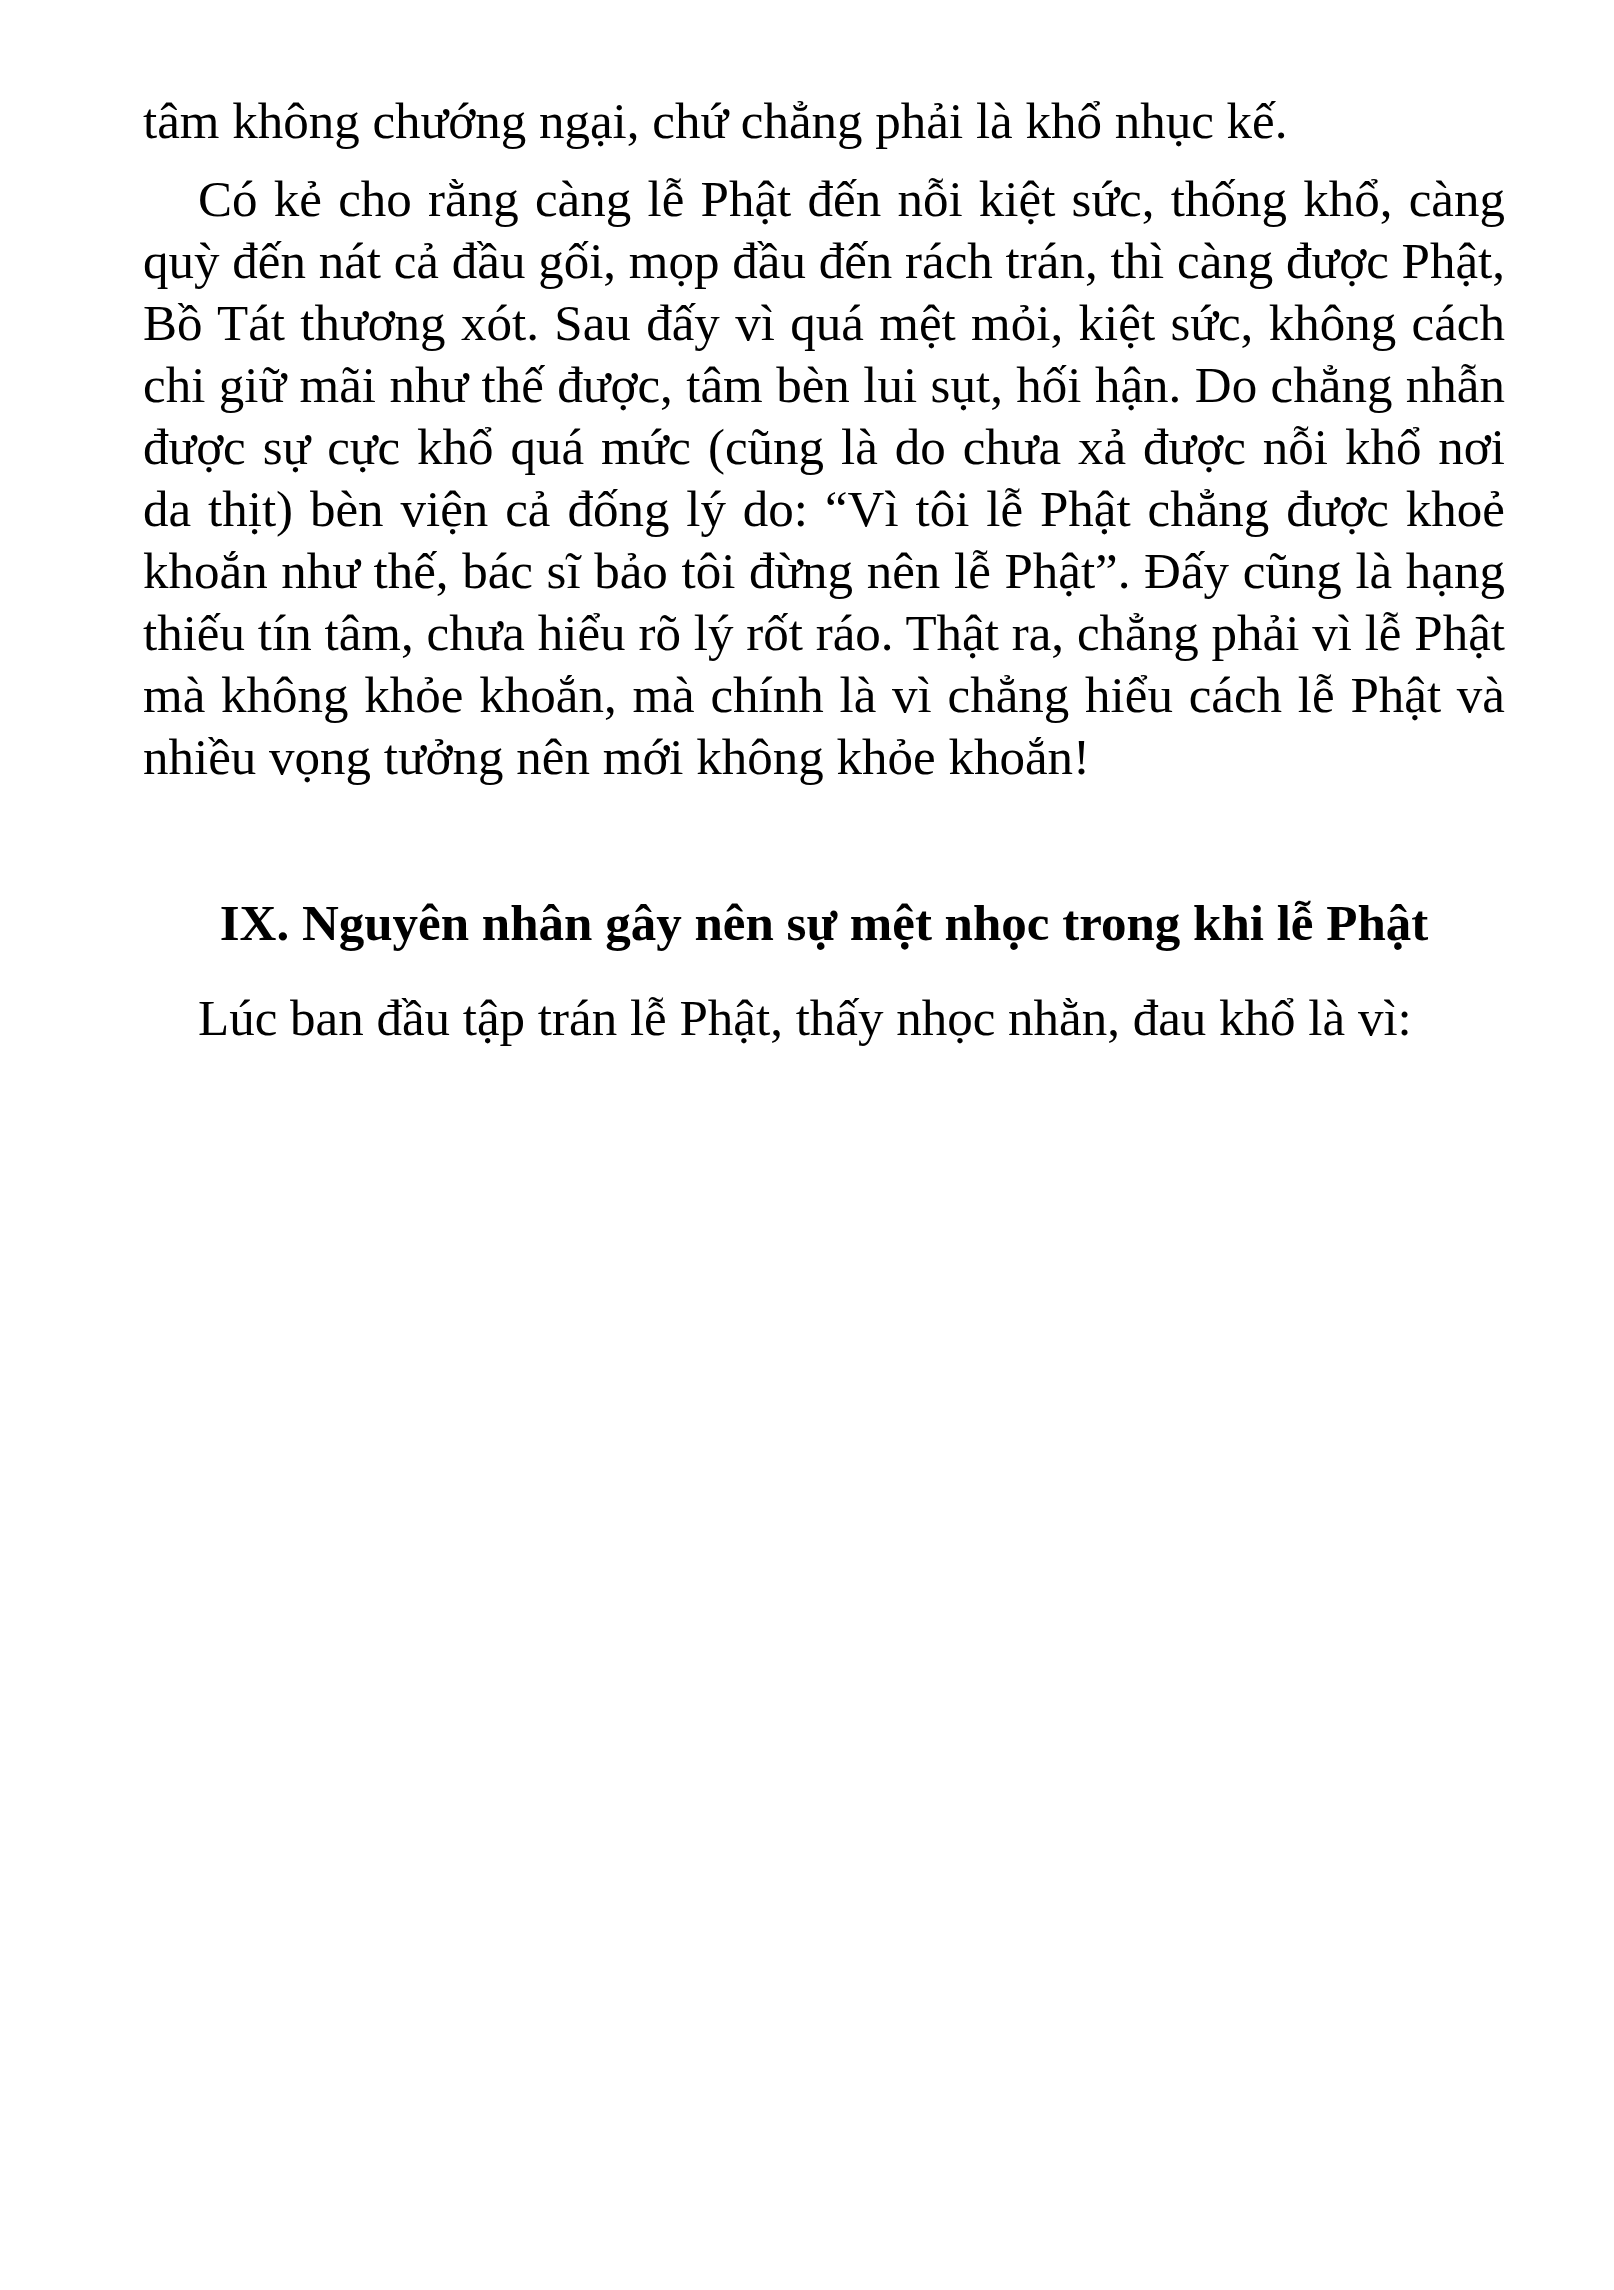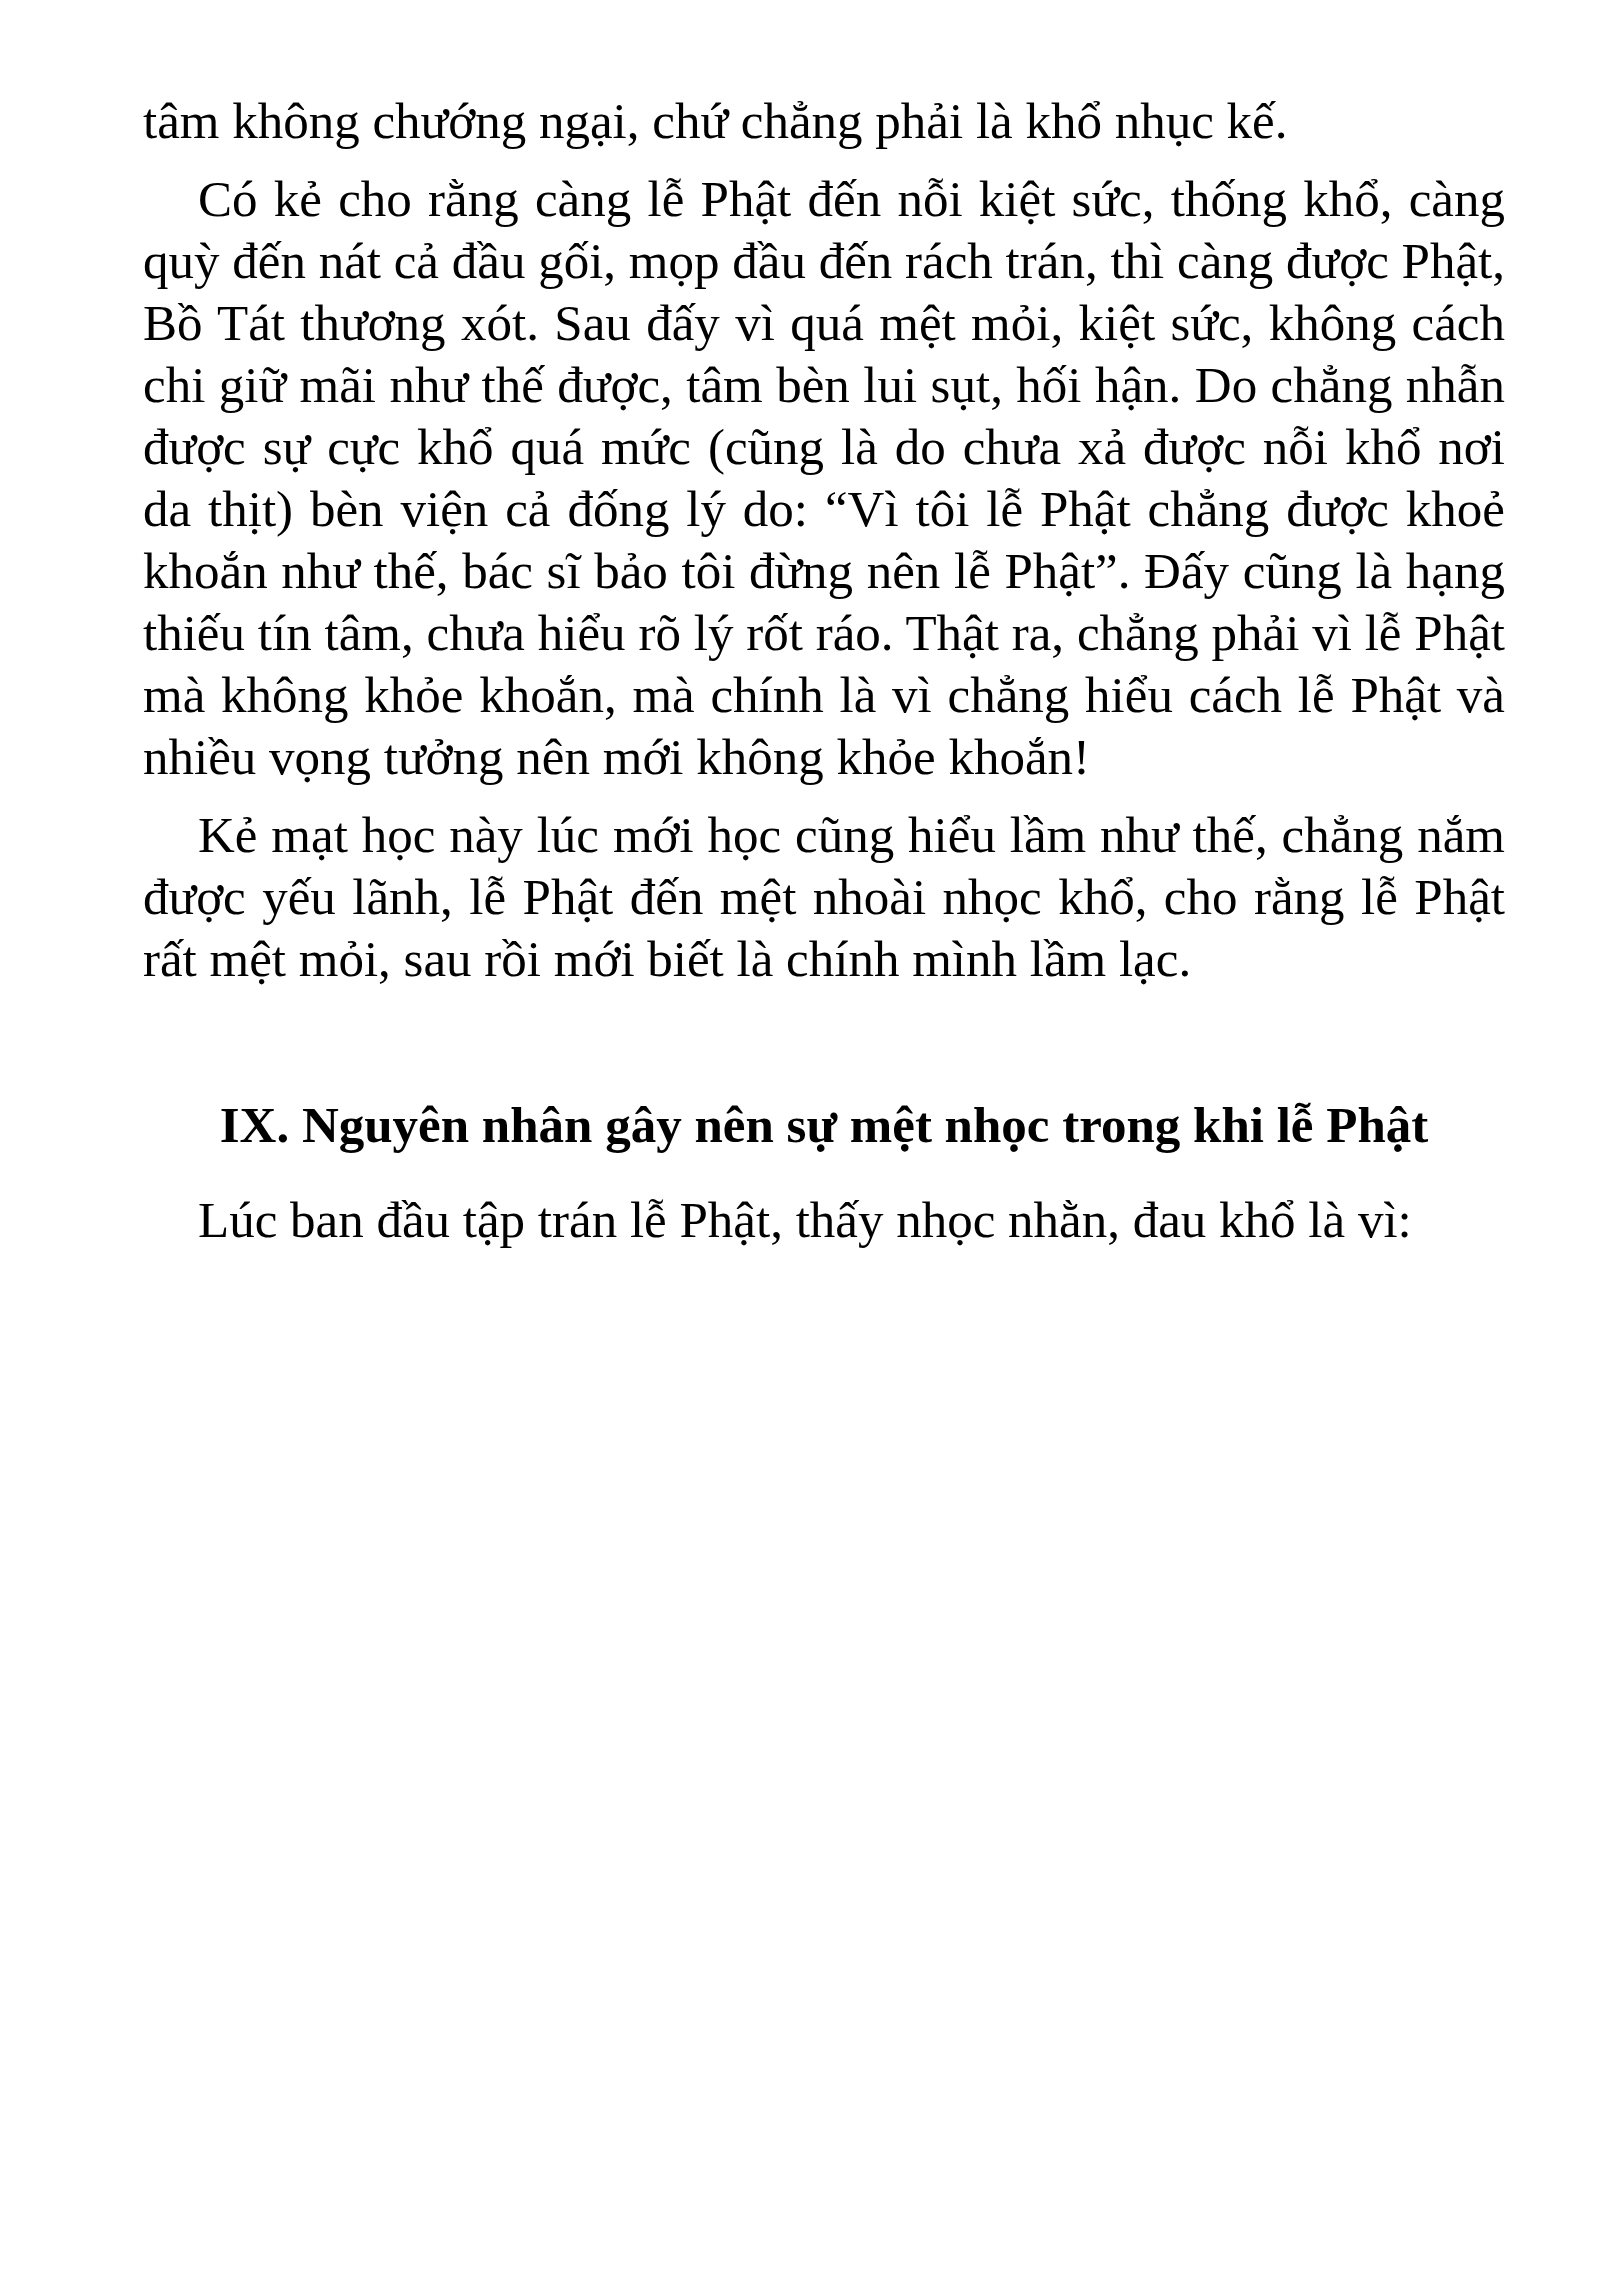--- a/index.html
+++ b/index.html
@@ -62,21 +62,20 @@
     color: #b91c1c;
   }
 </style>
 </head>
 <body>
 
 <div class="page">
   <div class="text-block">
     <p class="para no-indent">tâm không chướng ngại, chứ chẳng phải là khổ nhục kế.</p>
     <p class="para">Có kẻ cho rằng càng lễ Phật đến nỗi kiệt sức, thống khổ, càng quỳ đến nát cả đầu gối, mọp đầu đến rách trán, thì càng được Phật, Bồ Tát thương xót. Sau đấy vì quá mệt mỏi, kiệt sức, không cách chi giữ mãi như thế được, tâm bèn lui sụt, hối hận. Do chẳng nhẫn được sự cực khổ quá mức (cũng là do chưa xả được nỗi khổ nơi da thịt) bèn viện cả đống lý do: “Vì tôi lễ Phật chẳng được khoẻ khoắn như thế, bác sĩ bảo tôi đừng nên lễ Phật”. Đấy cũng là hạng thiếu tín tâm, chưa hiểu rõ lý rốt ráo. Thật ra, chẳng phải vì lễ Phật mà không khỏe khoắn, mà chính là vì chẳng hiểu cách lễ Phật và nhiều vọng tưởng nên mới không khỏe khoắn!</p>
-    <p class="para">Kẻ mạt học này lúc mới học cũng hiểu lầm như thế, chẳng nắm được yếu lãnh, lễ Phật đến mệt nhoài nhọc khổ, cho rằng lễ Phật rất mệt mỏi, sau rồi mới biết là chính mình lầm lạc.</p>
     <h2 class="section-heading">IX. Nguyên nhân gây nên sự mệt nhọc trong khi lễ Phật</h2>
     <p class="para">Lúc ban đầu tập trán lễ Phật, thấy nhọc nhằn, đau khổ là vì:</p>
   </div>
   <div class="page-footer">
     <span class="page-number">14</span>
   </div>
 </div>
 
 
 </body></html>

